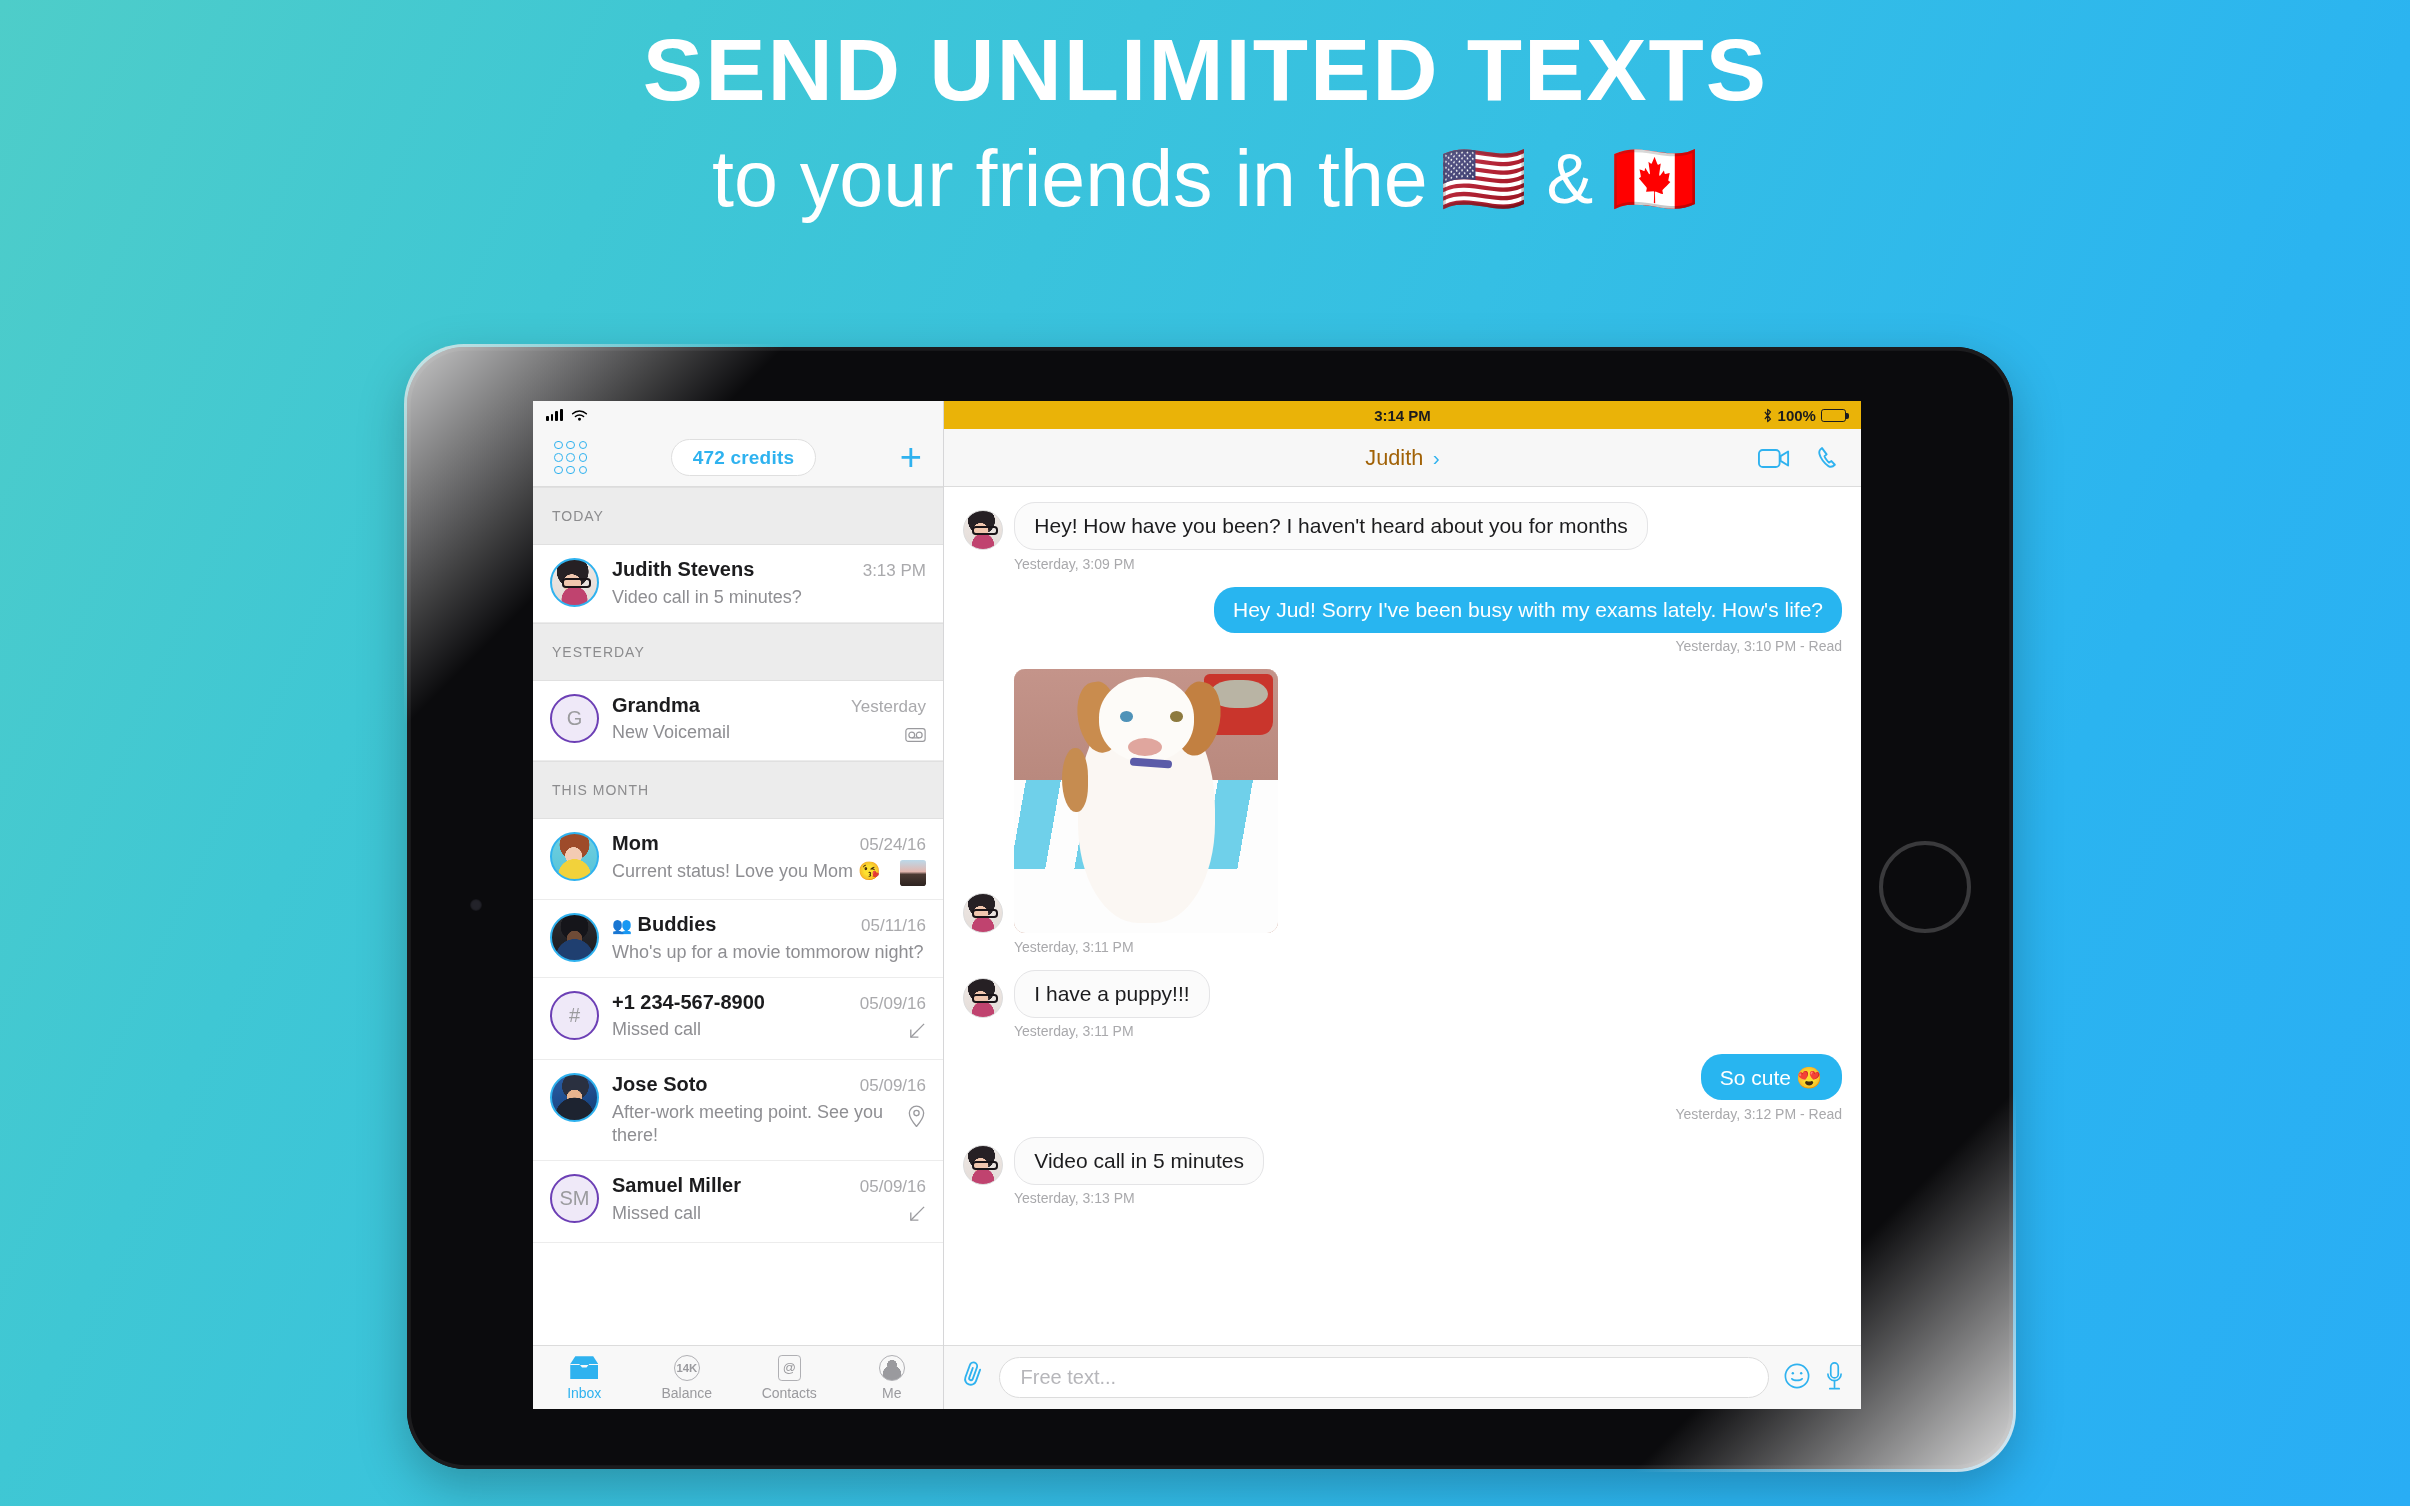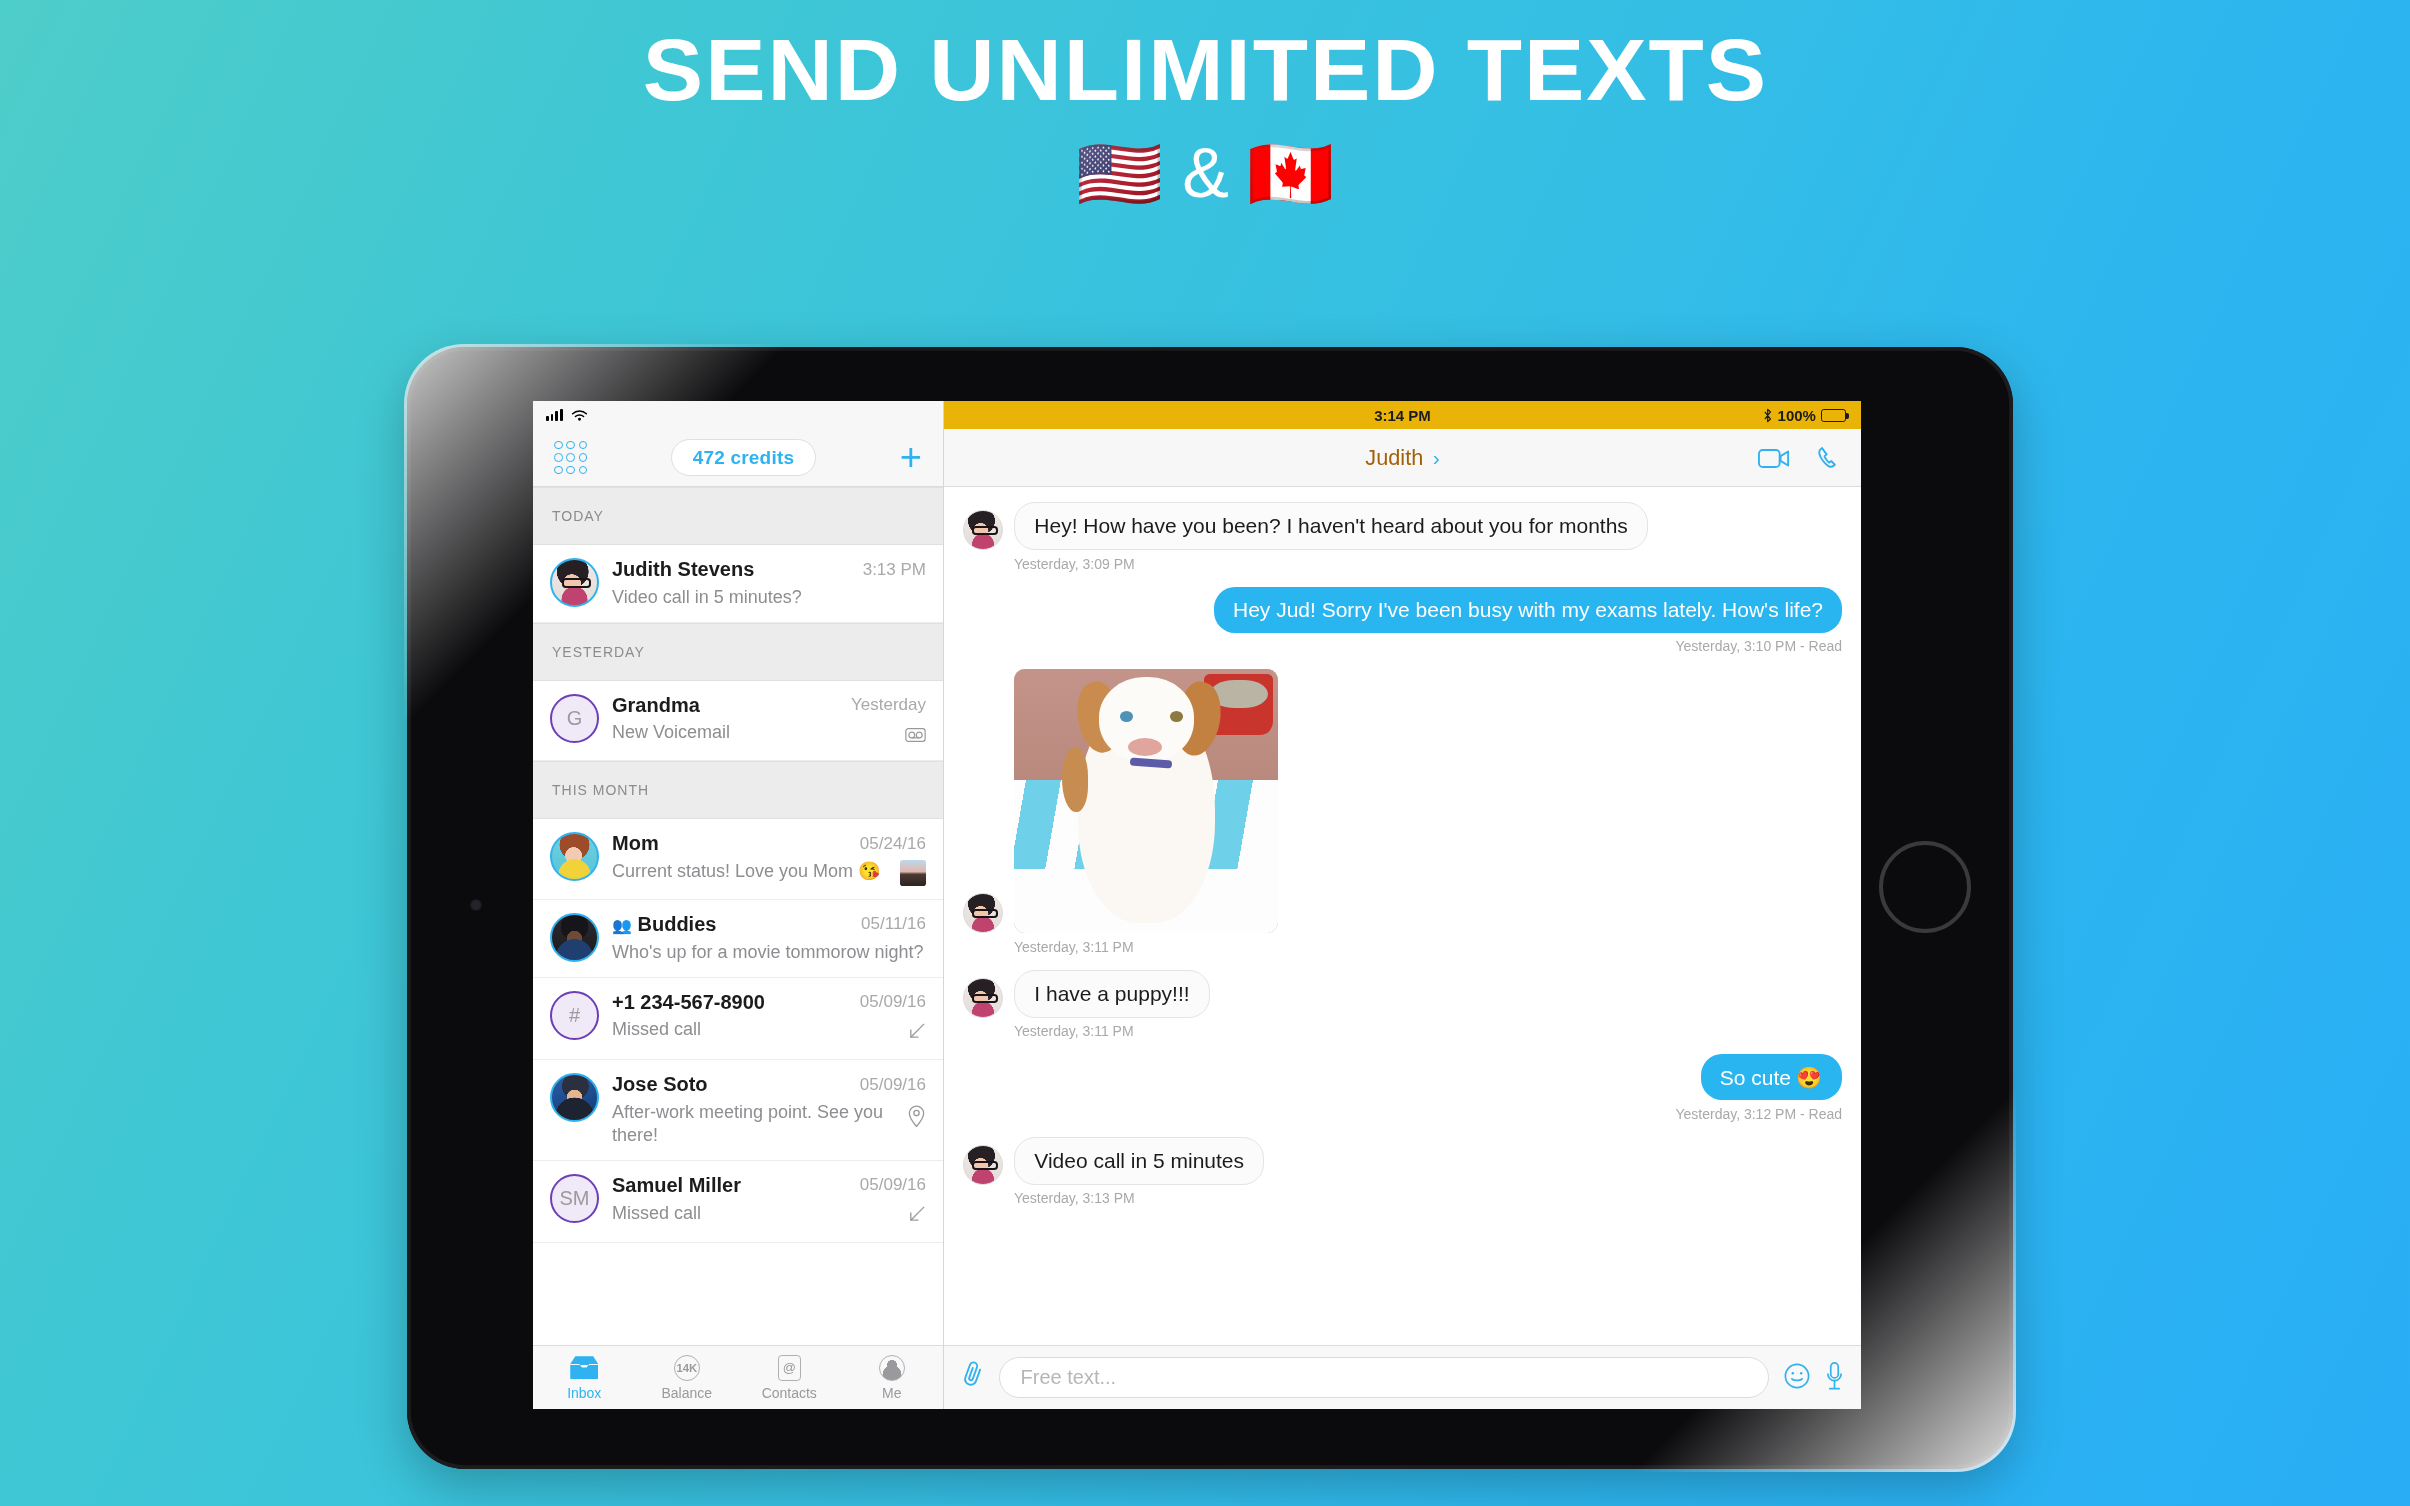--- a/index.html
+++ b/index.html
@@ -161,21 +161,21 @@
       radial-gradient(circle at 50% 26%, #15151a 0 34%, transparent 35%),
       linear-gradient(180deg,#2c2c30 0%, #1a1a1e 100%); }
   .av-jose { background:
       radial-gradient(circle at 50% 93%, #1d2330 0 40%, transparent 41%),
       radial-gradient(circle at 50% 50%, #e8b48e 0 24%, transparent 25%),
       radial-gradient(circle at 52% 25%, #2a3040 0 32%, transparent 33%),
       linear-gradient(160deg,#2a5fa8 0%, #123a72 100%); }
 
   .conv-body { flex: 1; min-width: 0; }
   .conv-line1 {
-    display: flex; align-items: center; justify-content: space-between; gap: 0;
+    display: flex; align-items: flex-end; justify-content: space-between; gap: 0;
   }
   .conv-name {
     font-size: 20px; font-weight: 700; color: #1c1c1e;
     white-space: nowrap; overflow: hidden; text-overflow: ellipsis;
   }
   .conv-time { font-size: 17px; color: #a9a9ac; flex: 0 0 auto; }
   .conv-line2 { display: flex; align-items: flex-start; justify-content: space-between; gap: 9.4px; margin-top: 4.7px; }
   .conv-preview { font-size: 18px; color: #8e8e92; line-height: 1.28; }
   .conv-meta-icon { flex: 0 0 auto; color: #9a9a9e; font-size: 19px; padding-top: 3.8px; }
   .thumb-img {
@@ -321,20 +321,21 @@
     color: #b6b6ba; font-size: 20px;
   }
   .smiley, .mic { color: #2fb2ef; }
 </style>
 </head>
 <body>
 
 <div class="headline-wrap">
   <div class="headline-1">SEND UNLIMITED TEXTS</div>
   <div class="headline-2">
+    <span>to your friends in the</span>
     <span class="flag">🇺🇸</span>
     <span class="amp">&amp;</span>
     <span class="flag">🇨🇦</span>
   </div>
 </div>
 
 <div class="tablet">
   <div class="tablet-camera"></div>
   <div class="home-button"></div>
 

